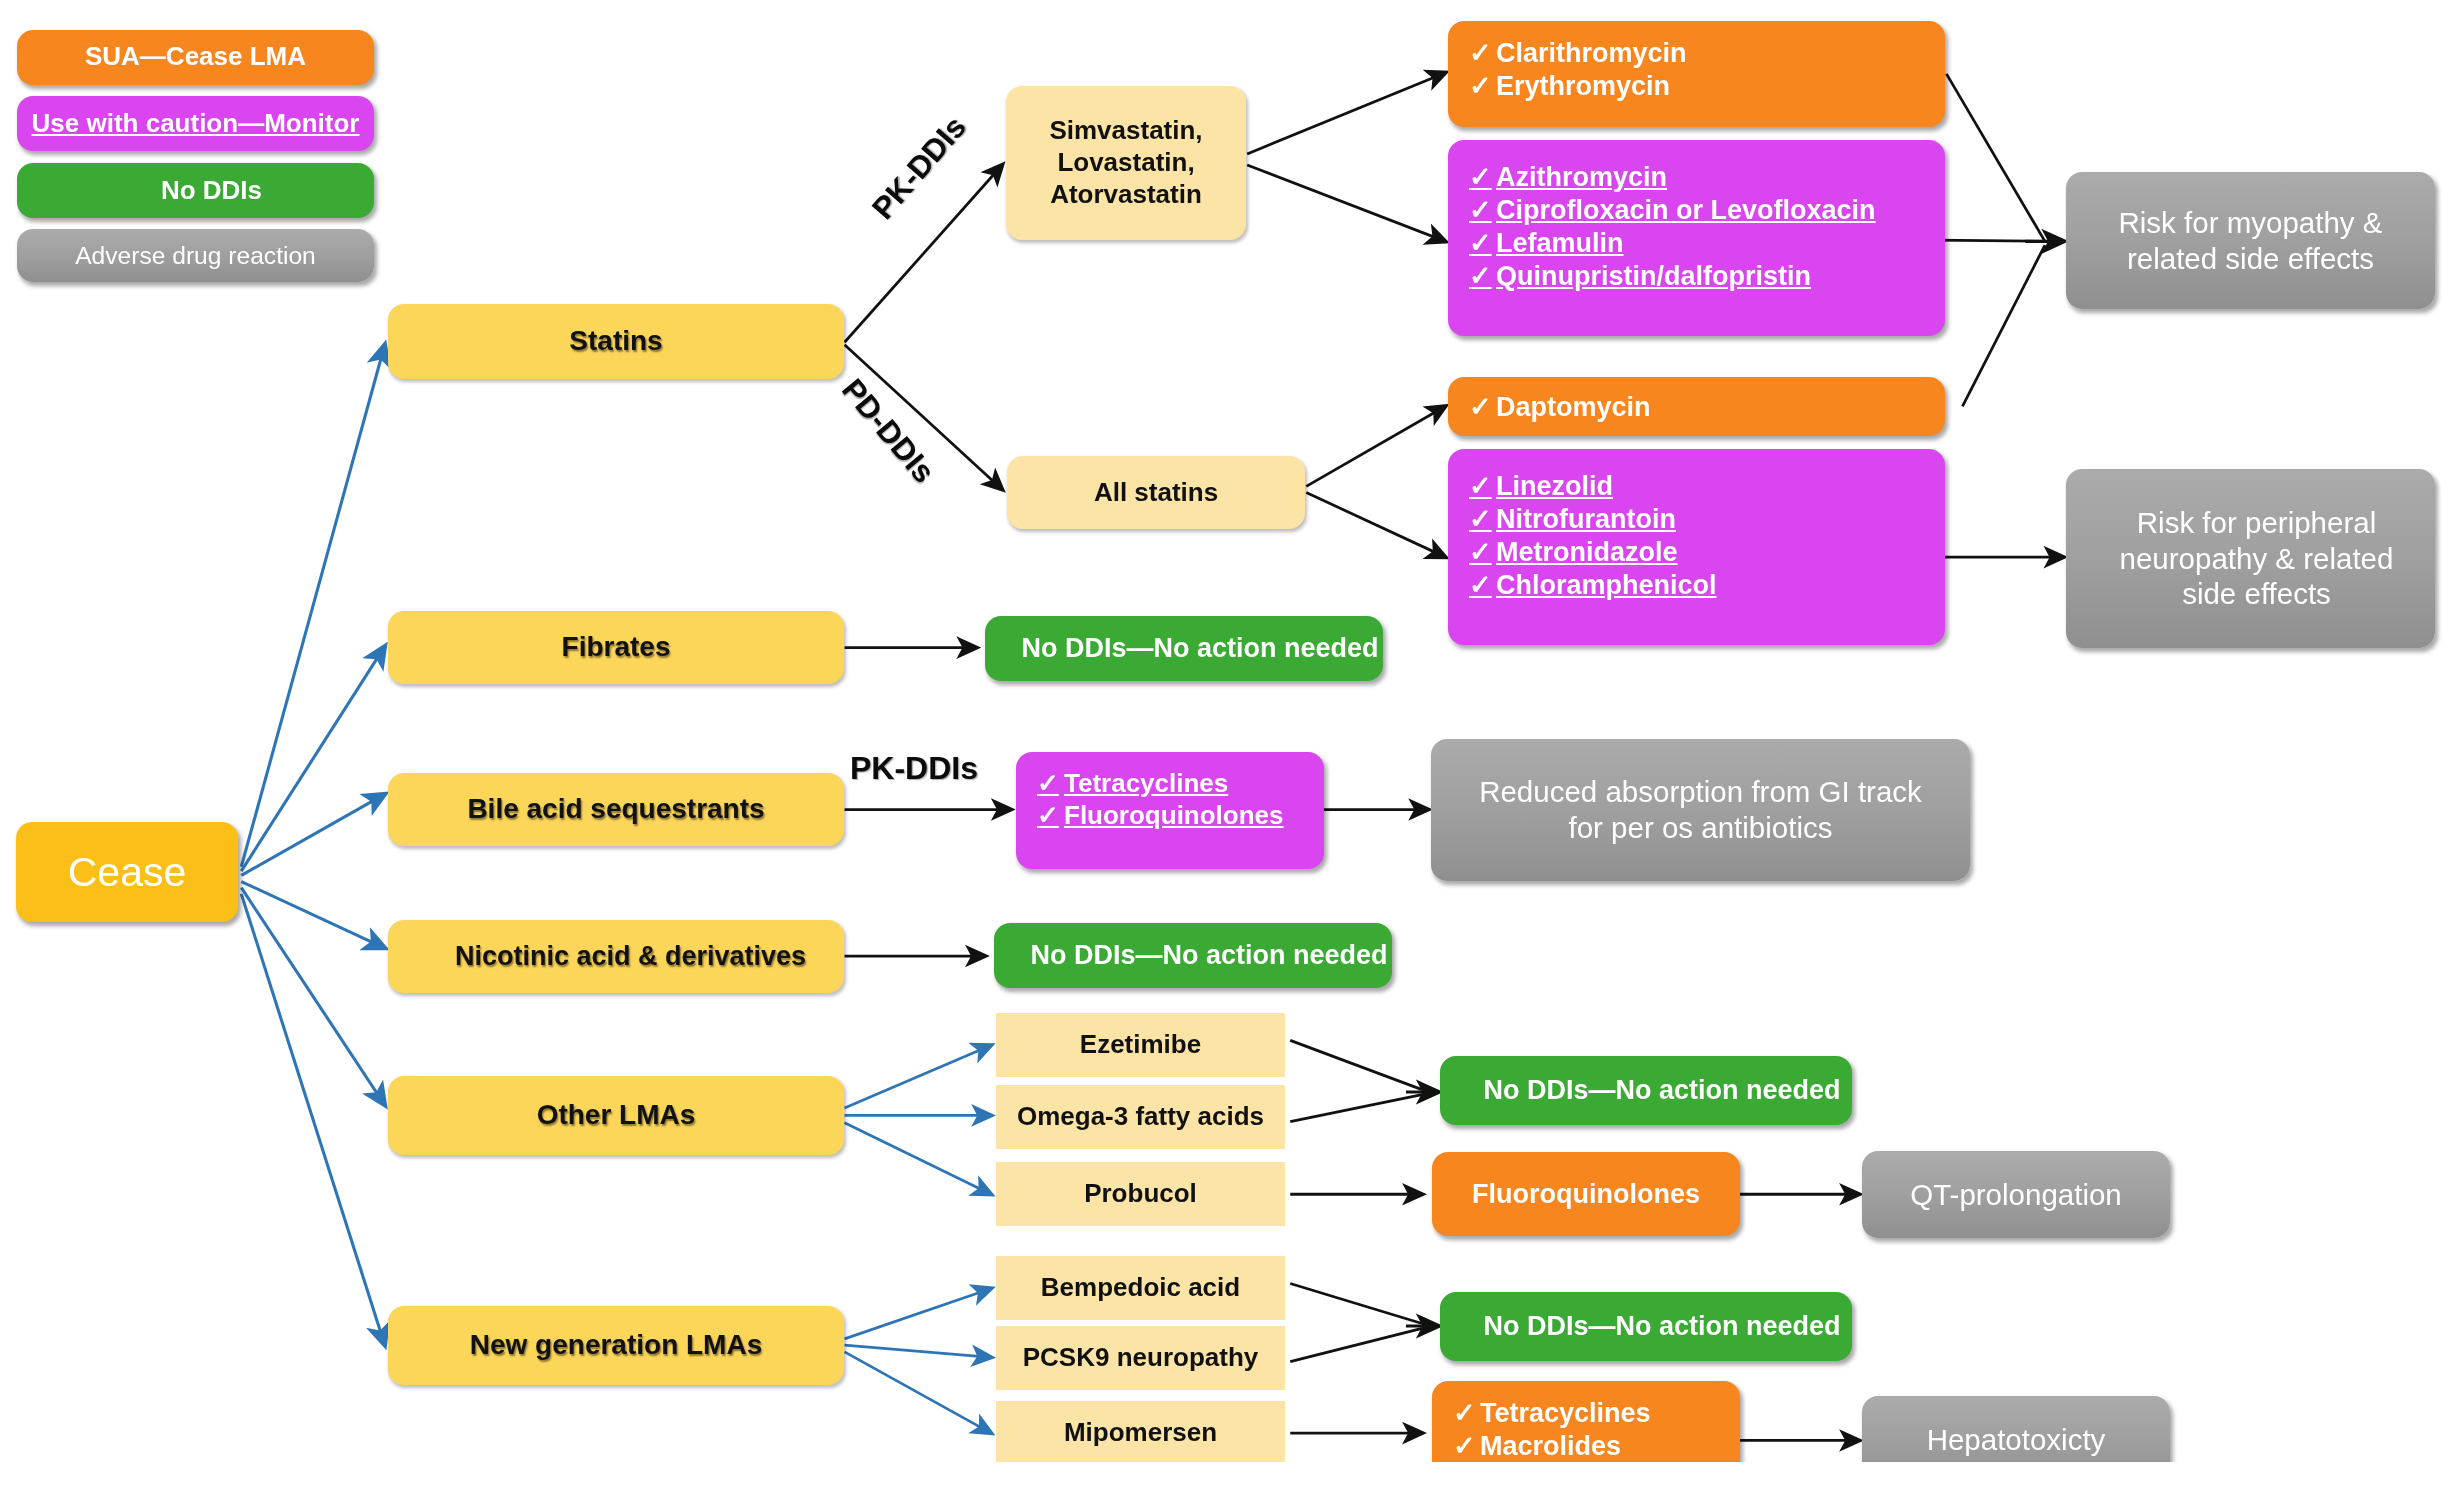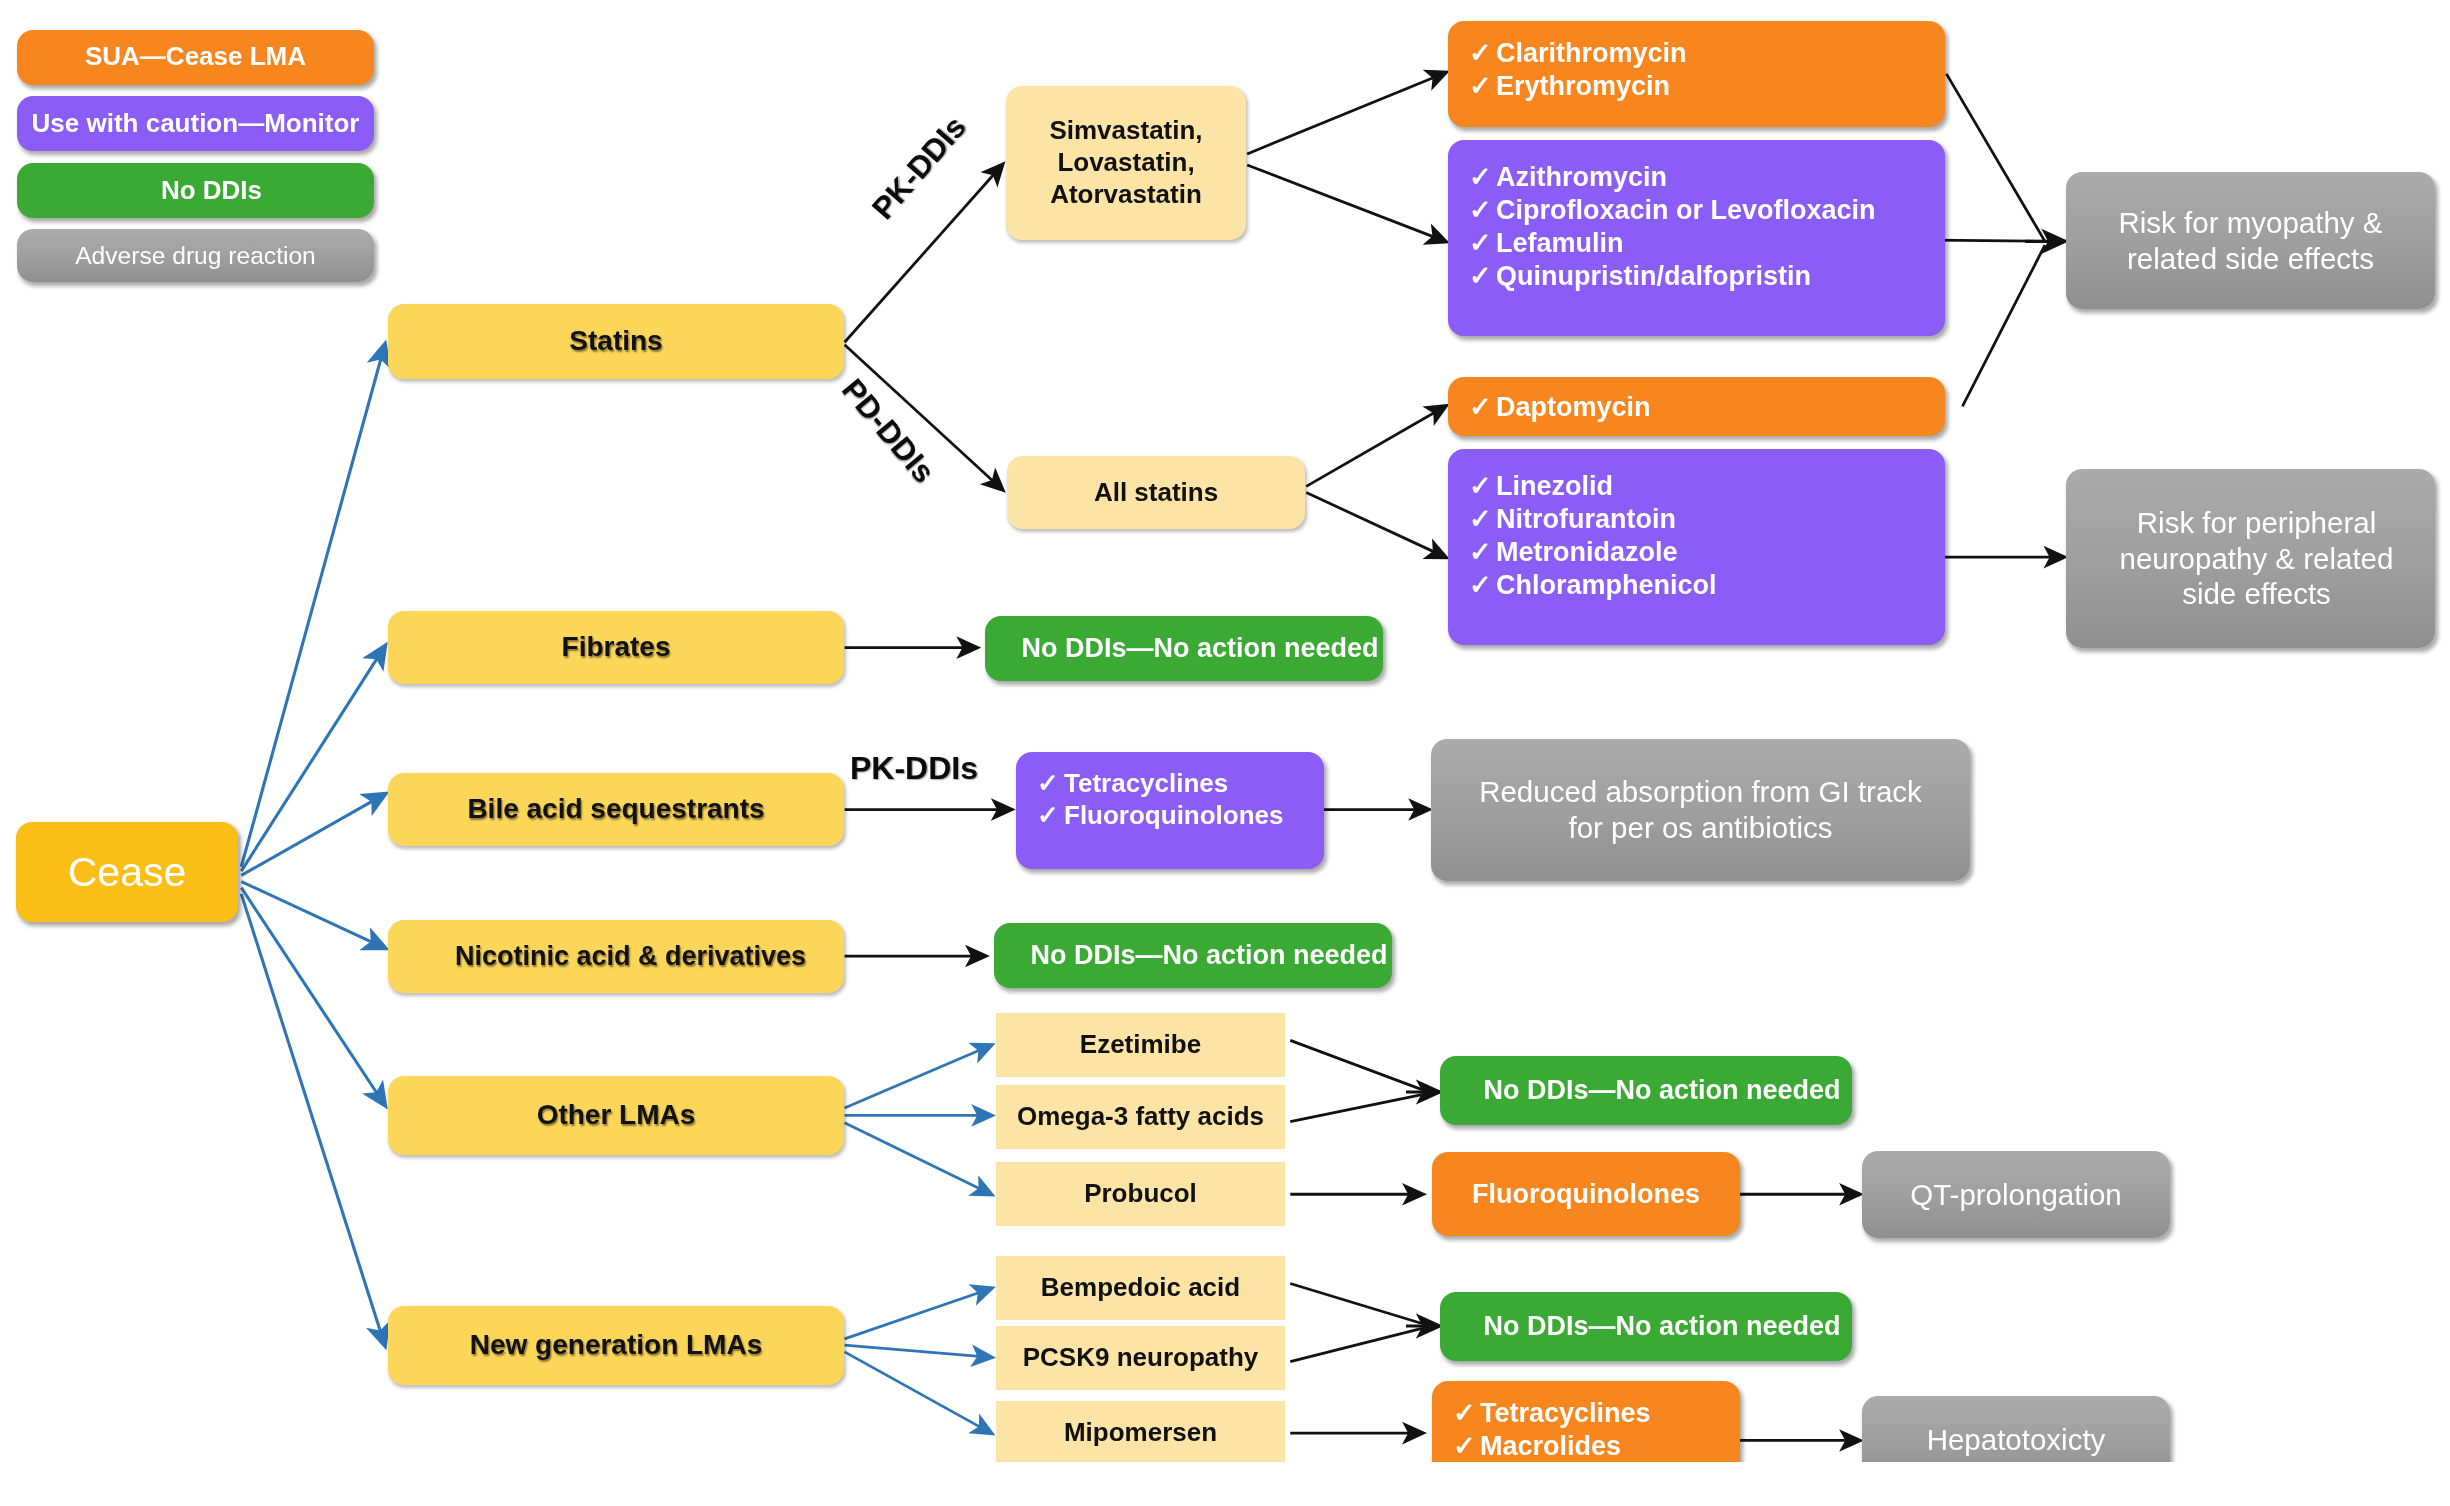--- a/index.html
+++ b/index.html
@@ -7,21 +7,21 @@
   #stage{position:relative;width:2450px;height:1462px;background:#fff;overflow:hidden;}
   svg.edges{position:absolute;left:0;top:0;width:2450px;height:1507px;pointer-events:none;}
 
   .node{position:absolute;box-sizing:border-box;display:flex;align-items:center;
         justify-content:center;text-align:center;border-radius:16px;
         font-family:"Liberation Sans",sans-serif;line-height:1.22;}
   .node.sq{border-radius:0;}
 
   
   .c-orange {background:#F7861F;color:#fff;}
-  .c-amber  {background:#8b5cf6;color:#fff;}
+  .c-amber  {background:#d946ef;color:#fff;text-decoration:underline;}
   .c-green  {background:#3BAA35;color:#fff;padding-left:32px;}
   .c-gray   {background:linear-gradient(180deg,#ababab 0%,#9e9e9e 55%,#8f8f8f 100%);color:#fff;}
   .c-yellow {background:#FCD659;color:#111;}
   .c-yellow-deep{background:#FCBF18;color:#fff;}
   .c-cream  {background:#FBE4A5;color:#111;}
 
   .shadow{box-shadow:2.5px 3.1px 4.3px rgba(0,0,0,.34);}
   .softshadow{box-shadow:1.8px 2.5px 3.7px rgba(0,0,0,.26);}
 
   .bold{font-weight:bold;}

